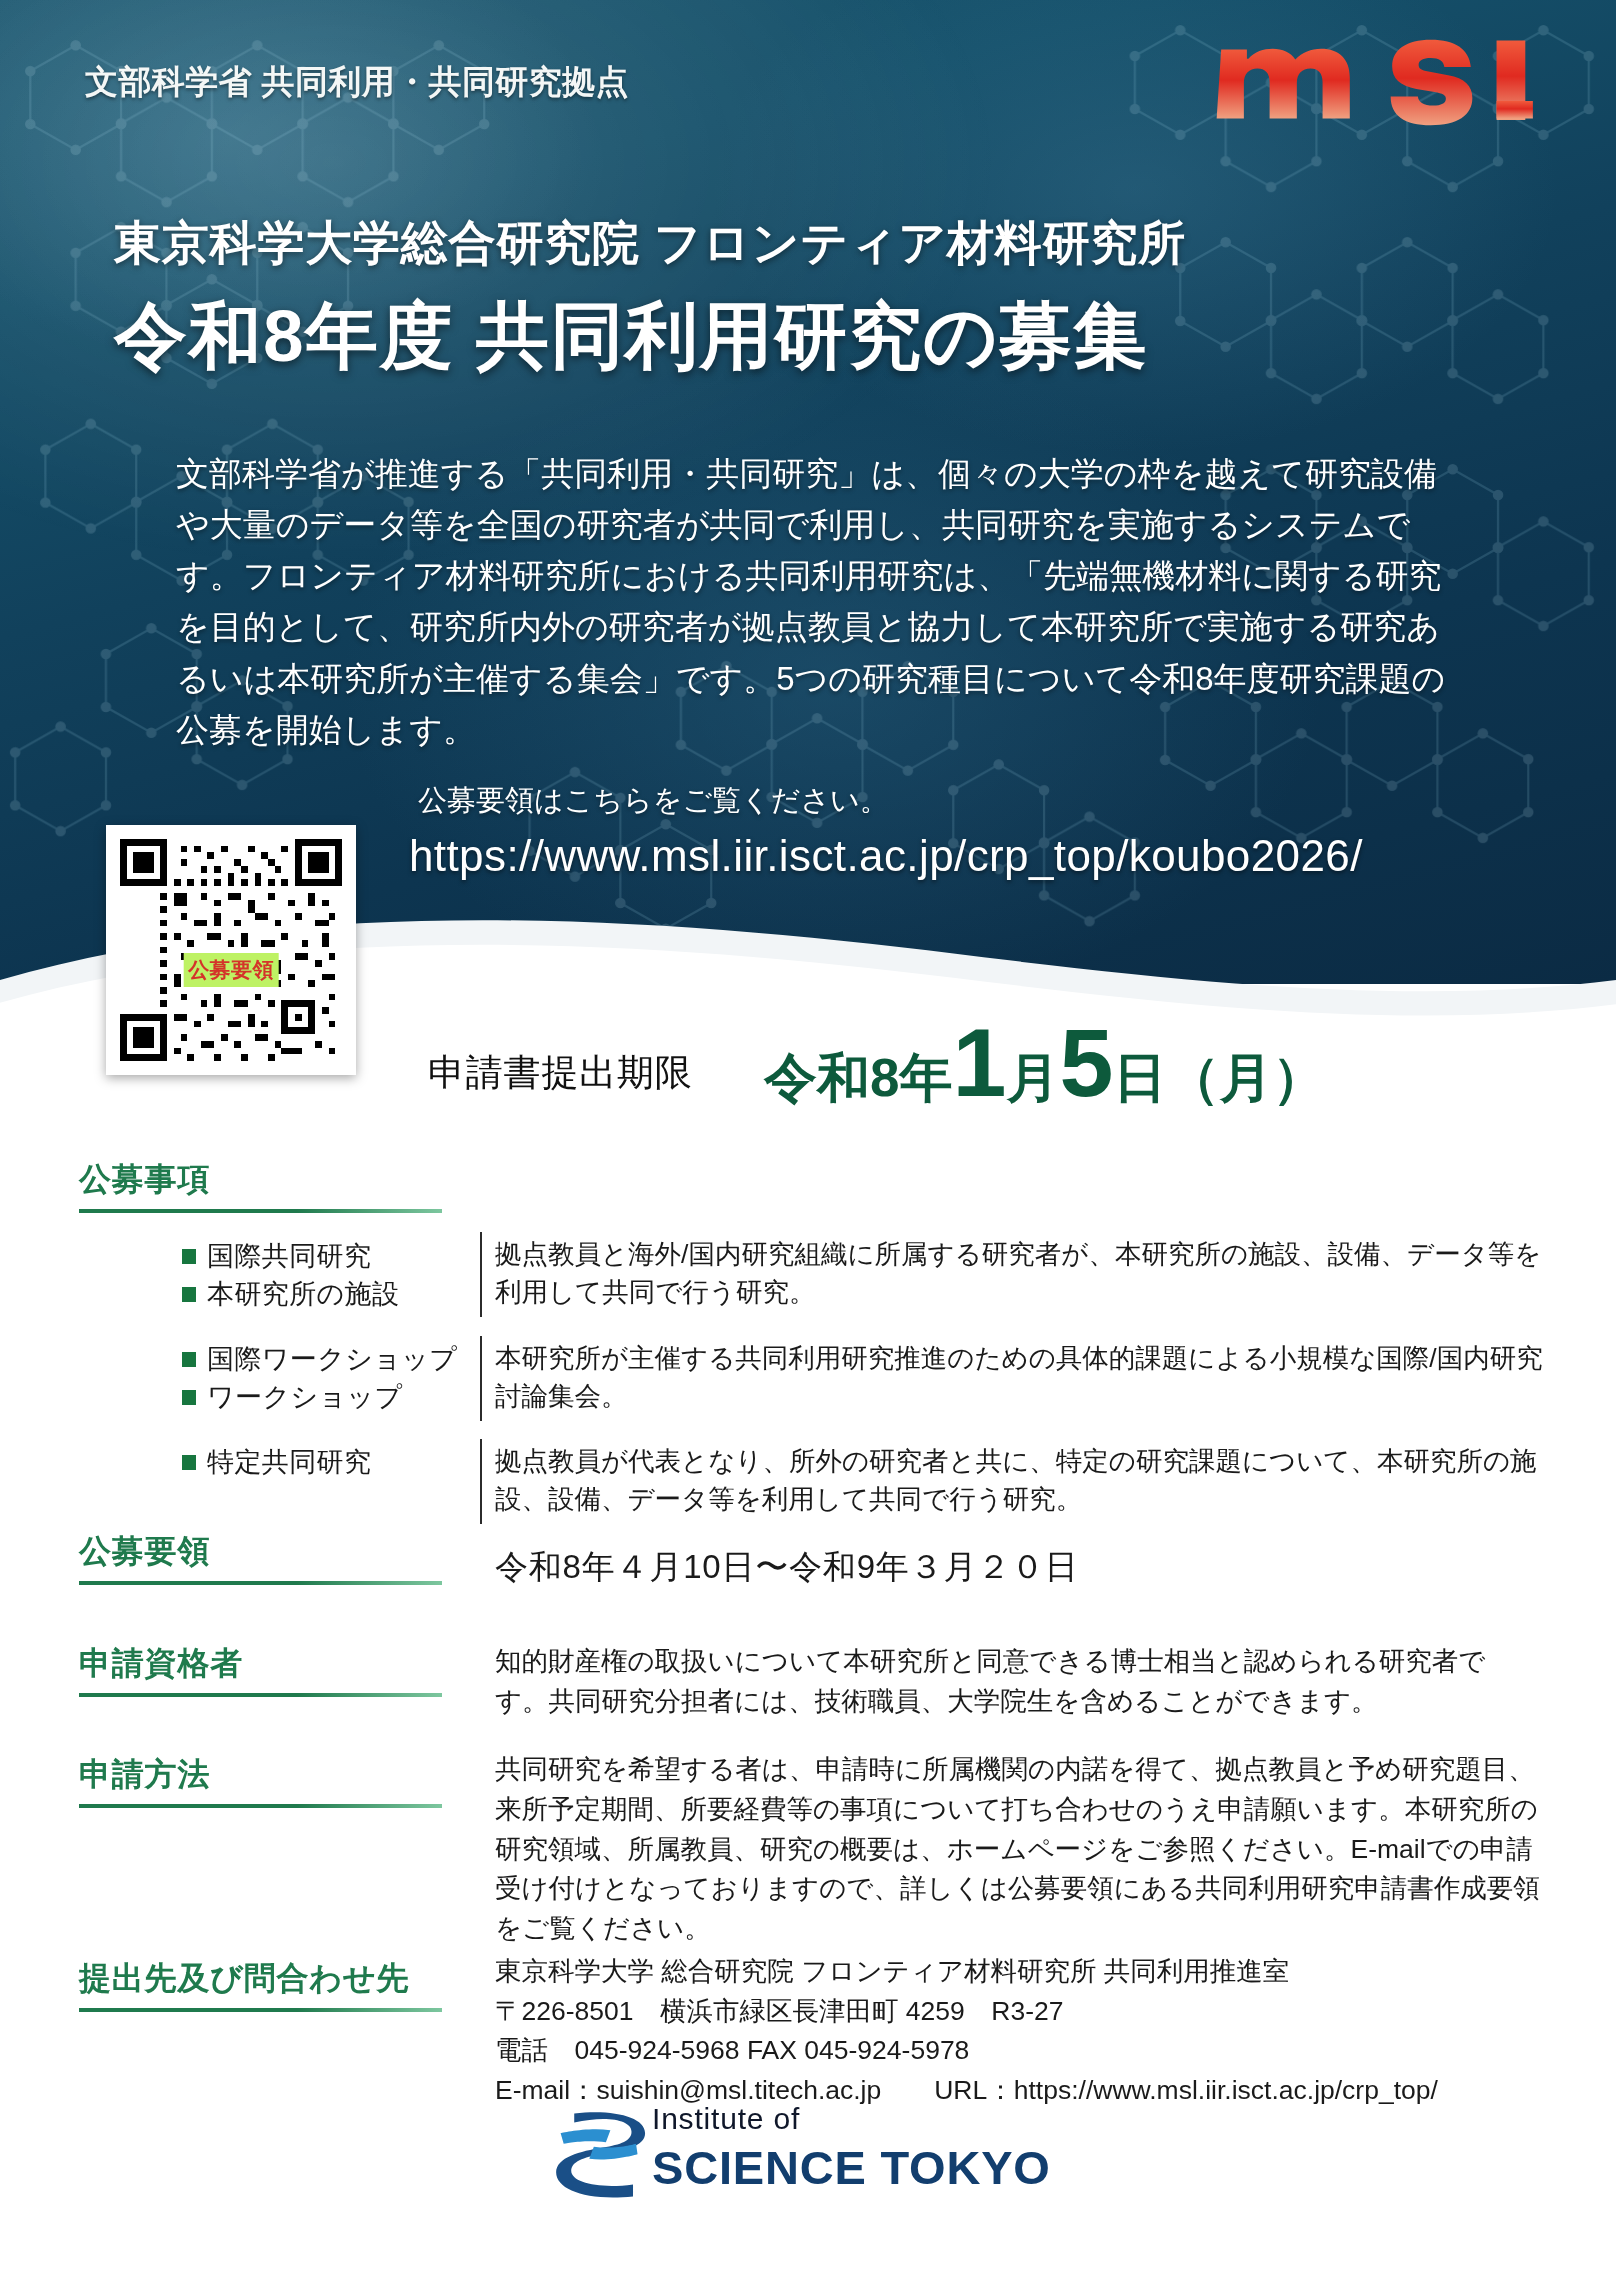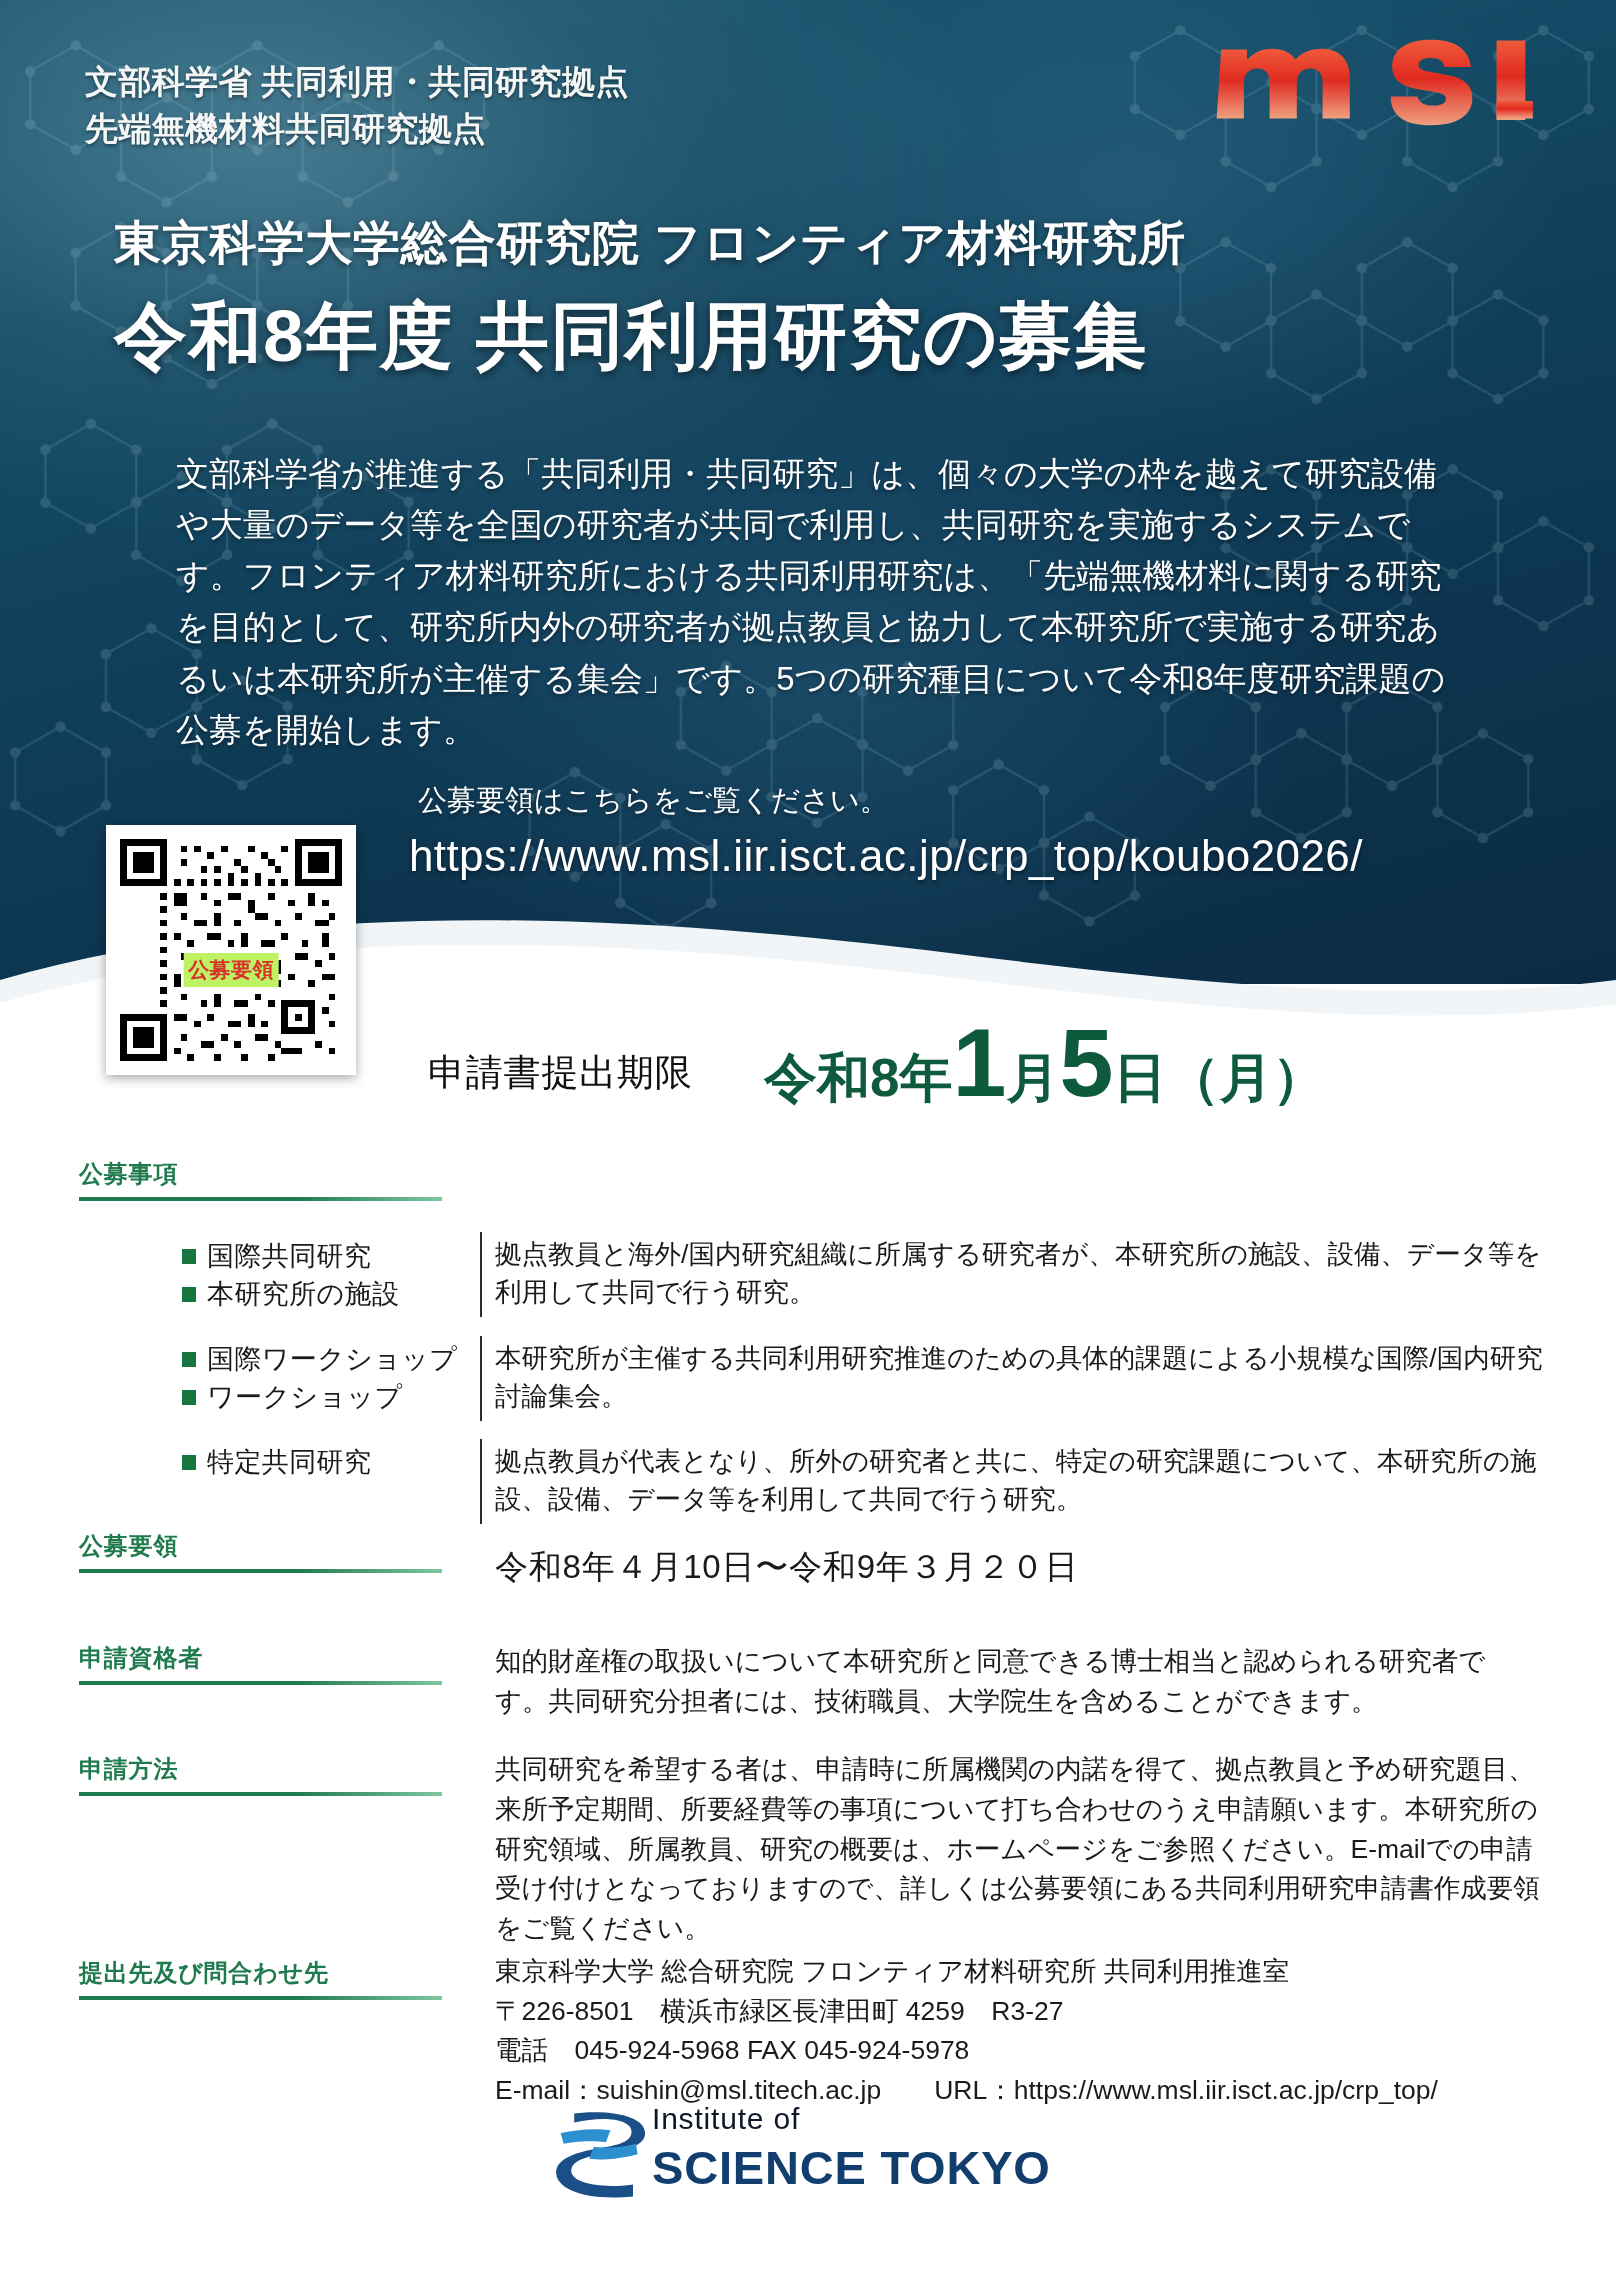--- a/index.html
+++ b/index.html
@@ -179,21 +179,21 @@
     white-space: nowrap;
   }
   .deadline-date .small { font-size: 53px; }
   .deadline-date .big   { font-size: 97px; }
   .deadline-date .mid   { font-size: 53px; }
 
   
   .sec-head {
     position: absolute;
     color: #1f7a4d;
-    font-size: 24px;
+    font-size: 32px;
     font-weight: bold;
     letter-spacing: 0.8px;
   }
   .sec-head::after {
     content: "";
     position: absolute;
     left: 0;
     bottom: -10.6px;
     width: 363px;
     height: 3.8px;
@@ -324,21 +324,20 @@
       <use href="#hexcell" x="820" y="1089"></use>
       <use href="#hexcell" x="1260" y="1010"></use>
       <use href="#hexcell" x="1380" y="1079"></use>
     </g>
   </svg>
   <div class="sheen"></div>
 </div>
 
 <div class="ministry">
   <div>文部科学省 共同利用・共同研究拠点</div>
-  <div>先端無機材料共同研究拠点</div>
 </div>
 
 <svg id="msl-logo" viewBox="0 0 420 115">
   <defs>
     <linearGradient id="mslgrad" x1="0" y1="0" x2="0" y2="1">
       <stop offset="0%" stop-color="#f05a3c"></stop>
       <stop offset="45%" stop-color="#e02a20"></stop>
       <stop offset="100%" stop-color="#f0a080"></stop>
     </linearGradient>
   </defs>

